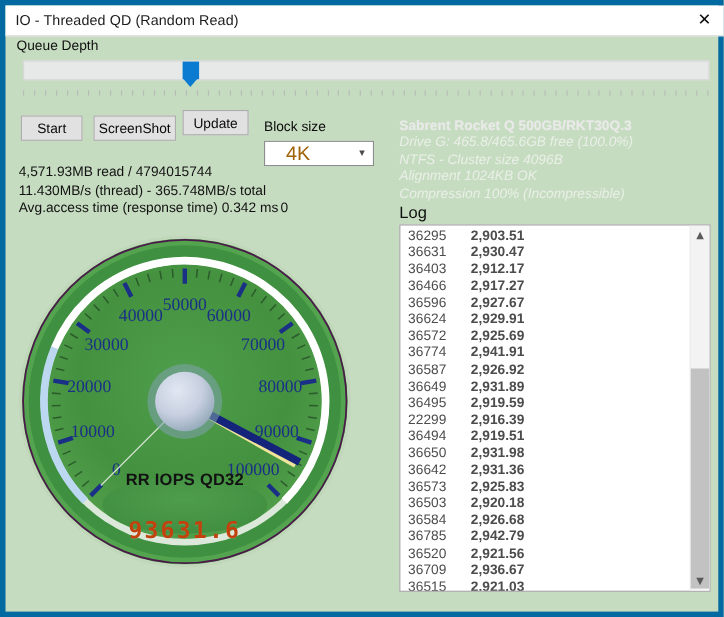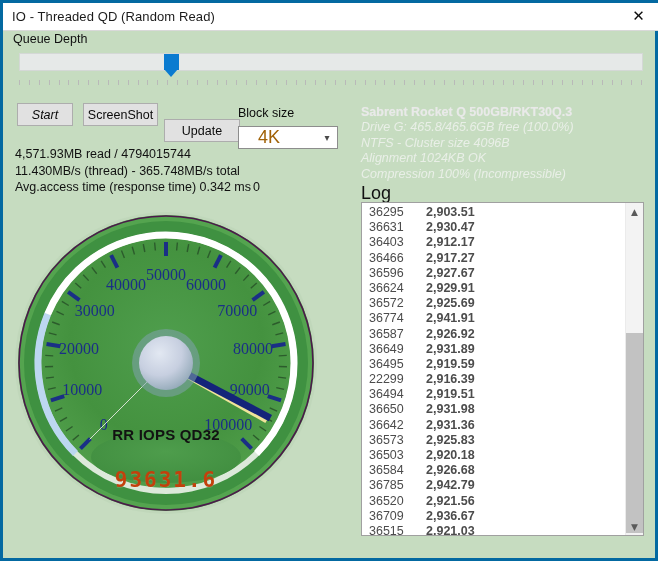--- a/index.html
+++ b/index.html
@@ -2,21 +2,21 @@
 <html><head>
 <meta charset="utf-8">
 <style>
   html,body{margin:0;padding:0;}
   body{
     width:658px;height:561px;overflow:hidden;
     background:#c6dcc0;
     font-family:"Liberation Sans", sans-serif;
     -webkit-font-smoothing:antialiased;
   }
-  .window{position:relative;width:658px;height:561px;box-sizing:border-box;border:3px solid #0369a1;background:#c6dcc0;}
+  .window{position:relative;width:658px;height:561px;box-sizing:border-box;border:5px solid #0369a1;background:#c6dcc0;}
 
   
   .titlebar{
     position:absolute;left:0;top:0;width:658px;height:27px;
     background:#ffffff;border-bottom:1px solid #d9d9d9;
     display:flex;align-items:center;
   }
   .titlebar .title{
     font-size:13px;color:#1b1b1b;padding-left:9px;letter-spacing:.1px;white-space:nowrap;
   }
@@ -37,23 +37,23 @@
   .slider-thumb .tip{position:absolute;left:0;top:15px;width:0;height:0;border-left:7.5px solid transparent;border-right:7.5px solid transparent;border-top:8px solid #0a7bd0;}
   .slider-ticks{position:absolute;left:0;top:27px;width:624px;height:6px;display:flex;justify-content:space-between;}
   .slider-ticks i{display:block;width:1px;height:5px;background:#b9b9b9;}
 
   
   .btn{
     position:absolute;height:23px;background:#e1e1e1;border:1px solid #adadad;
     font-size:12.5px;color:#0b0b0b;display:flex;align-items:center;justify-content:center;
     box-sizing:border-box;font-family:"Liberation Sans", sans-serif;
   }
-  #btn-start{left:14px;top:100px;width:56px;font-style:italic;}
+  #btn-start{left:14px;top:100px;width:56px;}
   #btn-screenshot{left:80px;top:100px;width:75px;}
-  #btn-update{left:161px;top:116px;width:76px;}
+  #btn-update{left:161px;top:95px;width:60px;}
 
   
   .blk-label{position:absolute;left:235px;top:103px;font-size:12.5px;color:#0b0b0b;}
   .combo{
     position:absolute;left:235px;top:123px;width:100px;height:23px;
     background:#ffffff;border:1px solid #8d8d8d;box-sizing:border-box;
     display:flex;align-items:center;
   }
   .combo .val{font-size:18px;color:#a16207;padding-left:19px;flex:1;}
   .combo .chev{width:20px;text-align:center;font-size:10px;color:#4a4a4a;font-family:"DejaVu Sans", sans-serif;}
@@ -61,21 +61,21 @@
   
   .stats{position:absolute;left:12px;top:143px;width:330px;font-size:12.5px;color:#111;line-height:16.5px;}
   .stats .row{white-space:nowrap;}
   .stats .zero{position:absolute;left:238px;top:33px;font-size:12.5px;color:#111;}
 
   
   .drive{position:absolute;left:358px;top:101px;width:296px;}
   .drive .name{font-size:12.5px;font-weight:bold;color:#e9e9e9;line-height:16px;white-space:nowrap;text-shadow:0 0 1px rgba(255,255,255,.35);}
   .drive .l{font-size:12.5px;color:#e9efe7;line-height:15.5px;white-space:nowrap;font-style:italic;}
 
-  .log-label{position:absolute;left:358px;top:180px;font-size:18px;color:#101010;}
+  .log-label{position:absolute;left:358px;top:180px;font-size:15px;color:#101010;}
 
   
   .loglist{
     position:absolute;left:358px;top:199px;width:283px;height:334px;
     background:#ffffff;border:1px solid #a0a0a0;box-sizing:border-box;overflow:hidden;
   }
   .logrows{position:absolute;left:0;top:2px;width:262px;}
   .logrow{height:15.2px;line-height:15.2px;font-size:12.5px;color:#4c4c4c;white-space:nowrap;padding-left:7px;}
   .logrow .c1{display:inline-block;width:57px;}
   .logrow .c2{display:inline-block;font-weight:bold;}

